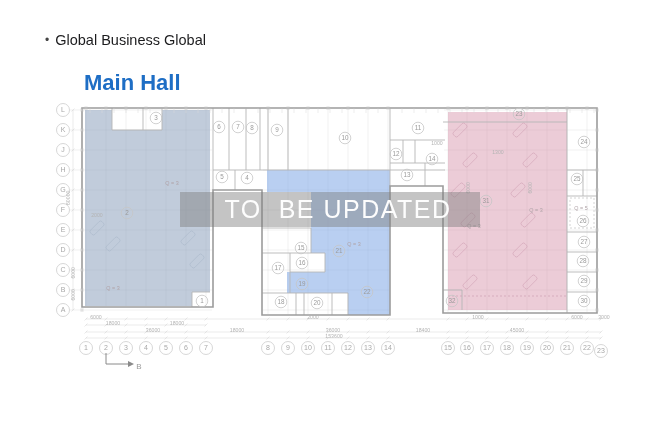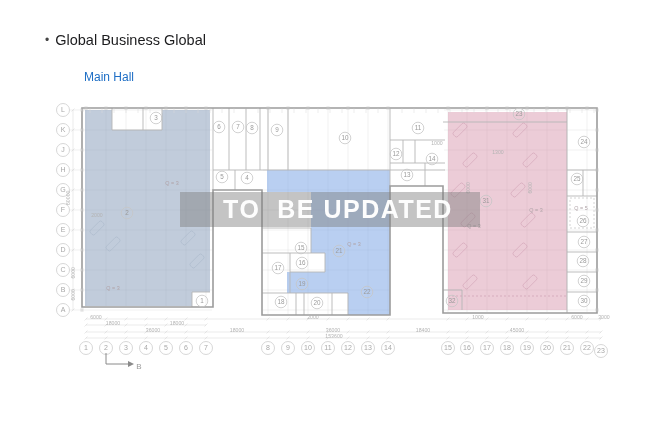--- a/index.html
+++ b/index.html
@@ -1,24 +1,24 @@
 <!DOCTYPE html>
 <html><head>
 <meta charset="utf-8">
 <style>
   html,body{margin:0;padding:0;background:#fff;}
   #screen{position:relative;width:660px;height:440px;background:#ffffff;overflow:hidden;
           font-family:"Liberation Sans","DejaVu Sans",sans-serif;}
   .hdr{position:absolute;left:45px;top:32px;font-size:14.5px;color:#1c1c1e;display:flex;align-items:center;gap:6px;}
   .hdr .dot{color:#444;font-size:12px;}
-  .subtitle{position:absolute;left:84px;top:70px;font-size:12px;font-weight:400;color:#1e6ec5;cursor:pointer;}
+  .subtitle{position:absolute;left:84px;top:70px;font-size:22px;font-weight:700;color:#1e6ec5;cursor:pointer;}
   #planwrap{position:absolute;left:0;top:0;width:660px;height:440px;}
   #watermark{position:absolute;left:180px;top:192px;width:300px;height:35px;
              background:rgba(125,125,125,0.45);display:flex;align-items:center;justify-content:center;}
-  #watermark span{color:#fdfdfd;font-weight:700;font-size:25px;letter-spacing:1.5px;white-space:pre;padding-left:16px;}
+  #watermark span{color:#fdfdfd;font-weight:400;font-size:25px;letter-spacing:1.5px;white-space:pre;padding-left:16px;}
 </style>
 </head>
 <body>
 
 <div id="screen">
 
   <div class="hdr">
     <span class="dot">•</span>
     <span>Global Business Global</span>
   </div>

